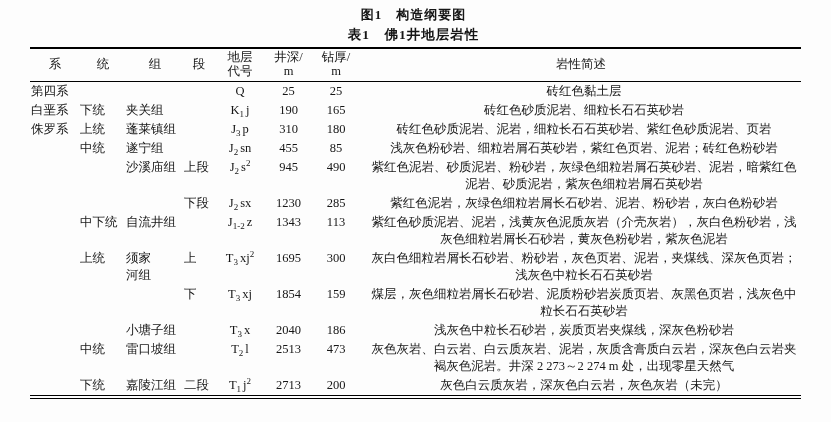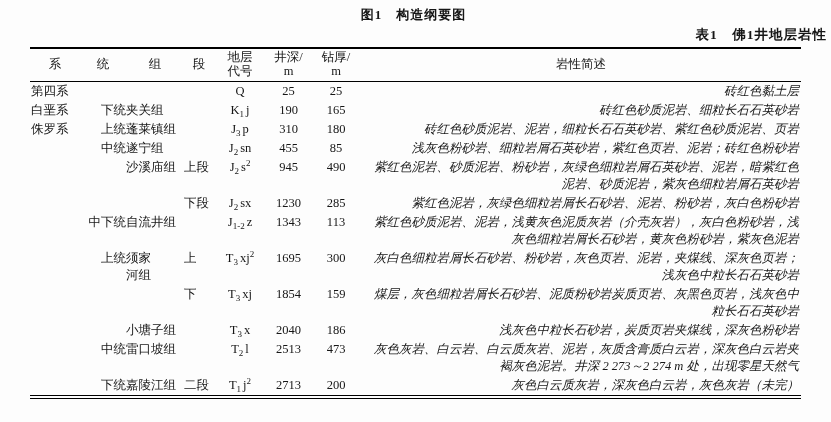--- a/index.html
+++ b/index.html
@@ -6,21 +6,21 @@
   body {
     width: 831px; height: 422px; overflow: hidden;
     background: #fdfdfd;
     font-family: "Liberation Serif", "DejaVu Serif", serif;
     color: #161616;
   }
   .page { position: relative; width: 831px; height: 422px; }
 
   .caption { position: absolute; left: 0; width: 827px; text-align: center; font-weight: bold; }
   .caption.fig   { top: 6px;  font-size: 13px; letter-spacing: 1px; }
-  .caption.table { top: 26px; font-size: 13.5px; letter-spacing: 1px; text-align: right; }
+  .caption.table { top: 26px; font-size: 13.5px; letter-spacing: 1px; }
 
   table.strat {
     position: absolute; left: 30px; top: 47px; width: 771px;
     border-collapse: collapse; table-layout: fixed;
     font-size: 12.5px;
     border-top: 2px solid #000;
   }
   col.w-sys  { width: 50px; }
   col.w-ser  { width: 46px; }
   col.w-fm   { width: 58px; }
@@ -35,26 +35,26 @@
     white-space: pre-line; line-height: 13.5px;
     padding: 2px 0 3px 0;
     border-bottom: 1.5px solid #000;
     font-size: 12.5px;
   }
   tbody { border-bottom: 4px double #000; }
   tbody td {
     vertical-align: top; padding: 1px 0; line-height: 17px;
   }
   td.c-sys  { text-align: left; padding-left: 1px; font-family: Liberation Serif, serif; }
-  td.c-ser  { text-align: right; }
+  td.c-ser  { text-align: left; }
   td.c-fm   { text-align: left; white-space: pre-line; margin-top: 27px; }
   td.c-mb   { text-align: left; }
   td.c-code { text-align: center; white-space: nowrap; }
   td.c-num  { text-align: center; }
-  td.c-lith { text-align: right; padding-left: 8px; padding-right: 2px; font-style: italic; }
+  td.c-lith { text-align: center; padding-left: 8px; padding-right: 2px; }
 
   .c-code sub, .c-code sup { font-size: 9px; line-height: 0; }
   .c-code sub { vertical-align: -3px; }
   .c-code sup { vertical-align: 5px; }
   .code-rest { margin-left: 2px; }
 </style>
 </head>
 <body>
 
 <div class="page">

